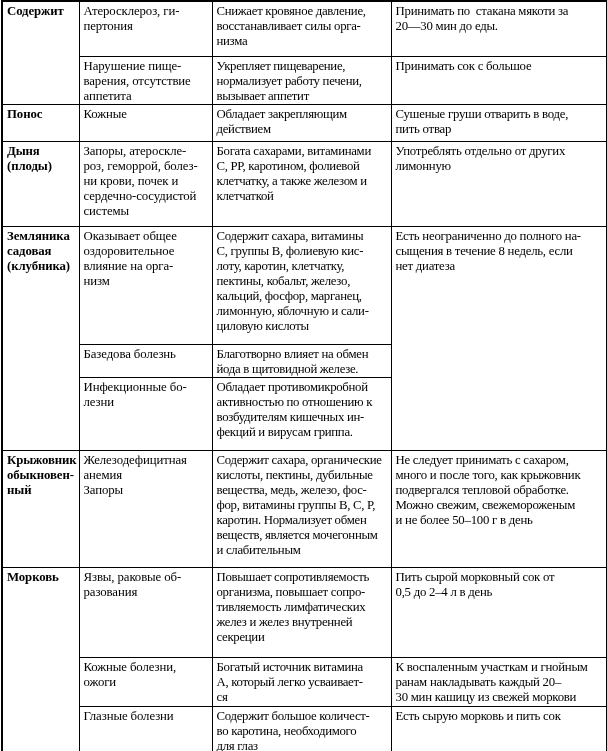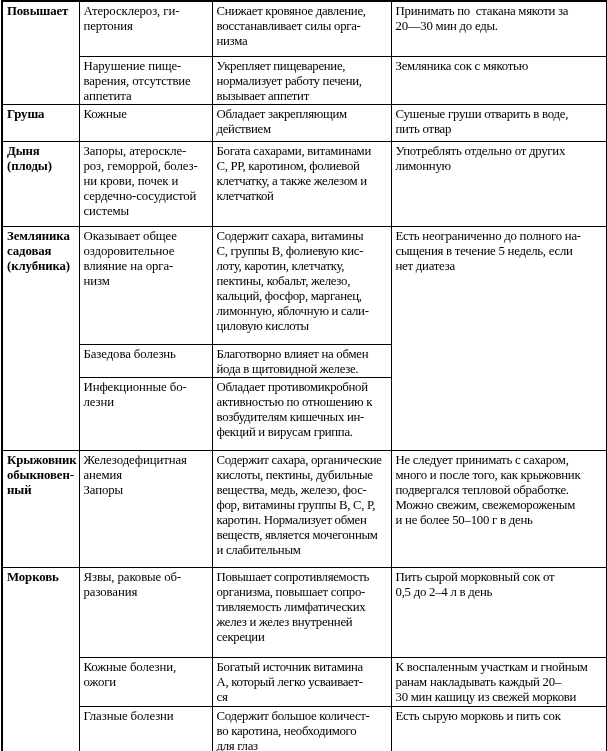--- a/index.html
+++ b/index.html
@@ -63,40 +63,40 @@
 <div class="page">
   <table class="med-table">
     <colgroup>
       <col style="width:77px">
       <col style="width:133px">
       <col style="width:179px">
       <col style="width:216px">
     </colgroup>
     <tbody>
       <tr class="r1">
-        <td class="product" rowspan="2">Повышает</td>
+        <td class="product" rowspan="2">Содержит</td>
         <td class="c2">Атеросклероз, ги-
 пертония</td>
         <td class="c3">Снижает кровяное давление,
 восстанавливает силы орга-
 низма</td>
         <td class="c4">Принимать по &nbsp;стакана мякоти за
 20—30 мин до еды.</td>
       </tr>
       <tr class="r2">
         <td class="c2">Нарушение пище-
 варения, отсутствие
 аппетита</td>
         <td class="c3">Укрепляет пищеварение,
 нормализует работу печени,
 вызывает аппетит</td>
-        <td class="c4">Земляника сок с мякотью</td>
+        <td class="c4">Принимать сок с большое</td>
       </tr>
       <tr class="r3">
-        <td class="product">Груша</td>
+        <td class="product">Понос</td>
         <td class="c2">Кожные</td>
         <td class="c3">Обладает закрепляющим
 действием</td>
         <td class="c4">Сушеные груши отварить в воде,
 пить отвар</td>
       </tr>
       <tr class="r4">
         <td class="product">Дыня
 (плоды)</td>
         <td class="c2">Запоры, атероскле-
@@ -120,21 +120,21 @@
 влияние на орга-
 низм</td>
         <td class="c3">Содержит сахара, витамины
 С, группы В, фолиевую кис-
 лоту, каротин, клетчатку,
 пектины, кобальт, железо,
 кальций, фосфор, марганец,
 лимонную, яблочную и сали-
 циловую кислоты</td>
         <td class="c4" rowspan="3">Есть неограниченно до полного на-
-сыщения в течение 5 недель, если
+сыщения в течение 8 недель, если
 нет диатеза</td>
       </tr>
       <tr class="r6">
         <td class="c2">Базедова болезнь</td>
         <td class="c3">Благотворно влияет на обмен
 йода в щитовидной железе.</td>
       </tr>
       <tr class="r7">
         <td class="c2">Инфекционные бо-
 лезни</td>

